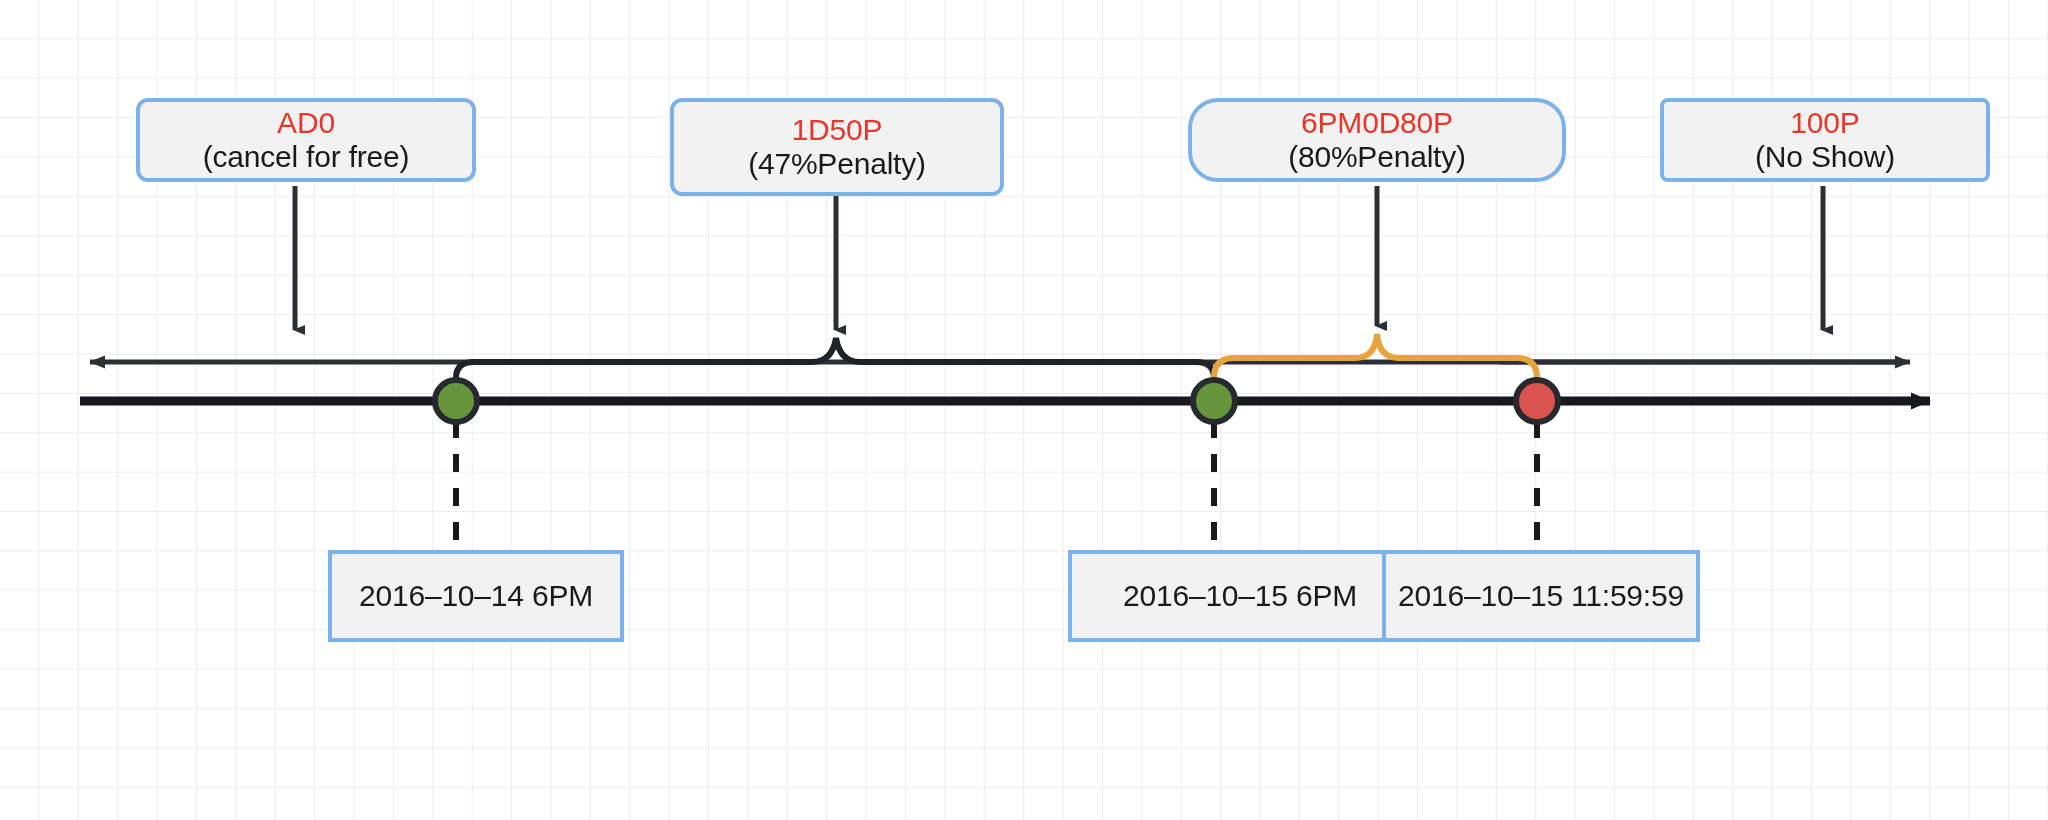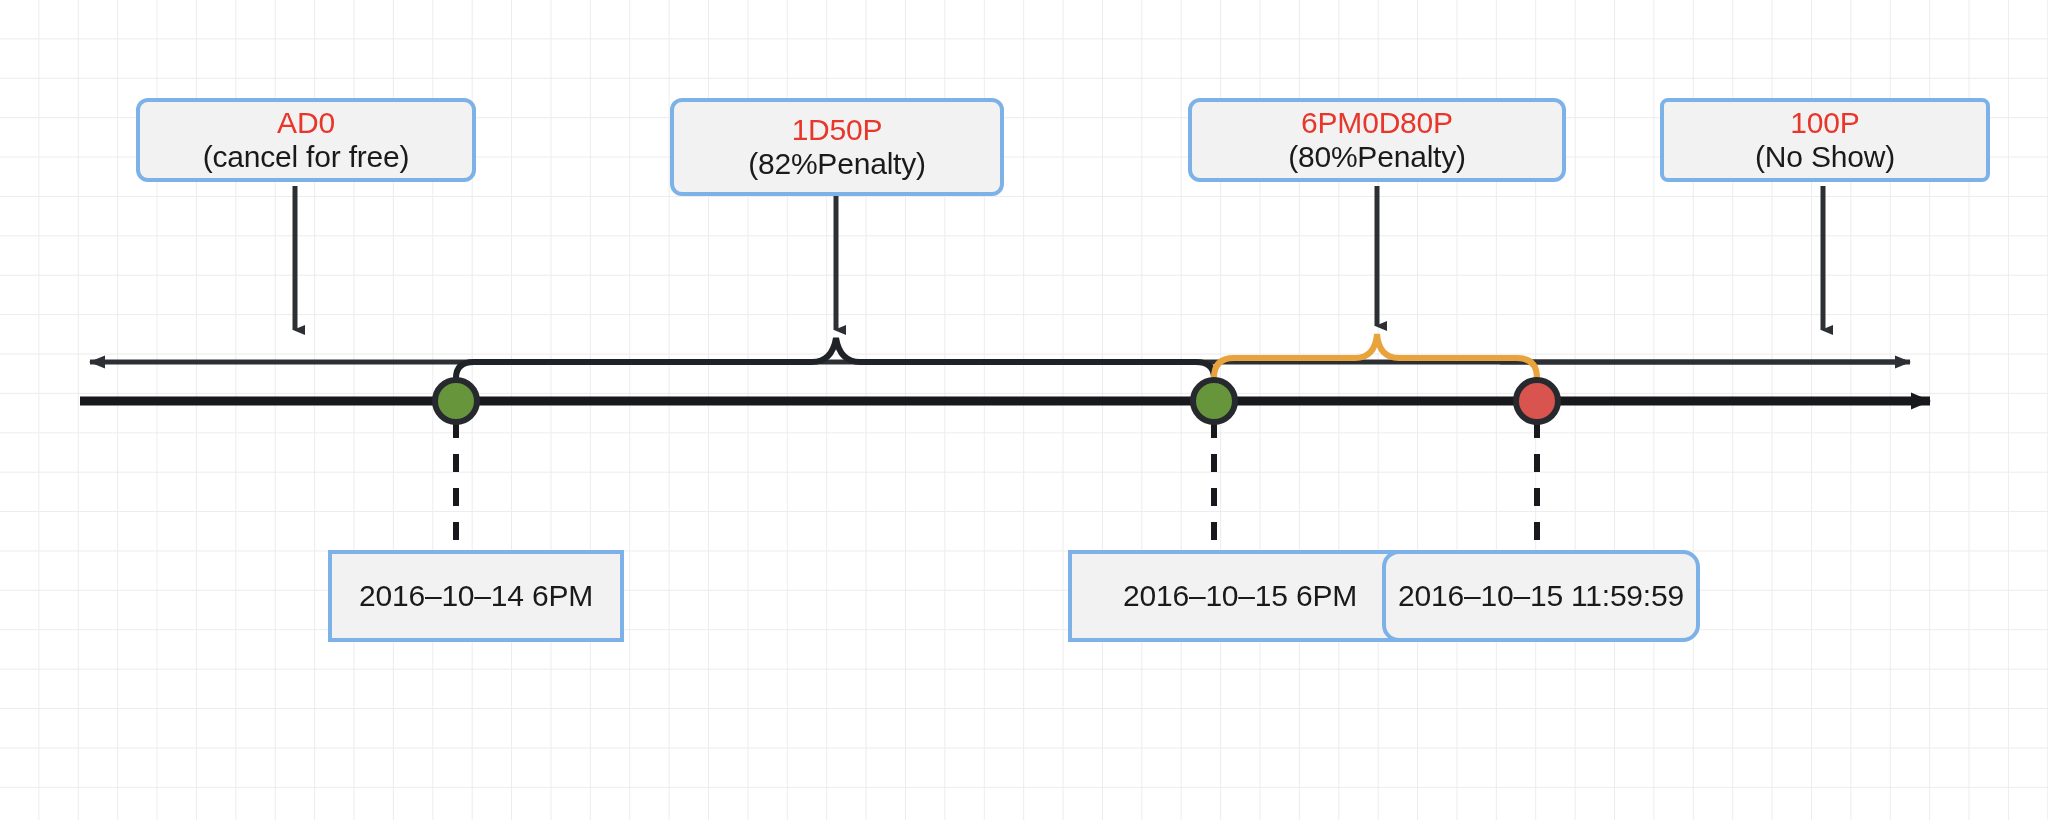--- a/index.html
+++ b/index.html
@@ -143,38 +143,38 @@
     </g>
   </svg>
 
   <div class="policy-box" style="left:136px; top:98px; width:340px; height:84px;">
     <span class="code">AD0</span>
       <span>(cancel for free)</span>
   </div>
 
   <div class="policy-box" style="left:670px; top:98px; width:334px; height:98px;">
     <span class="code">1D50P</span>
-      <span>(82%Penalty)</span>
+      <span>(47%Penalty)</span>
   </div>
 
-  <div class="policy-box" style="left:1188px; top:98px; width:378px; height:84px;">
+  <div class="policy-box" style="left:1188px; top:98px; width:378px; height:84px;border-radius:30px;">
     <span class="code">6PM0D80P</span>
       <span>(80%Penalty)</span>
   </div>
 
   <div class="policy-box" style="left:1660px; top:98px; width:330px; height:84px;border-radius:8px;">
     <span class="code">100P</span>
       <span>(No Show)</span>
   </div>
 
   <div class="date-box" style="left:308px; top:550px; width:296px; height:92px;margin-left:20px;">
     <span>2016–10–14 6PM</span>
   </div>
 
   <div class="date-box" style="left:1068px; top:550px; width:344px; height:92px;">
     <span>2016–10–15 6PM</span>
   </div>
 
-  <div class="date-box" style="left:1382px; top:550px; width:318px; height:92px;border-radius:17px;">
+  <div class="date-box" style="left:1382px; top:550px; width:318px; height:92px;">
     <span>2016–10–15 11:59:59</span>
   </div>
 
 </div>
 
 </body></html>

